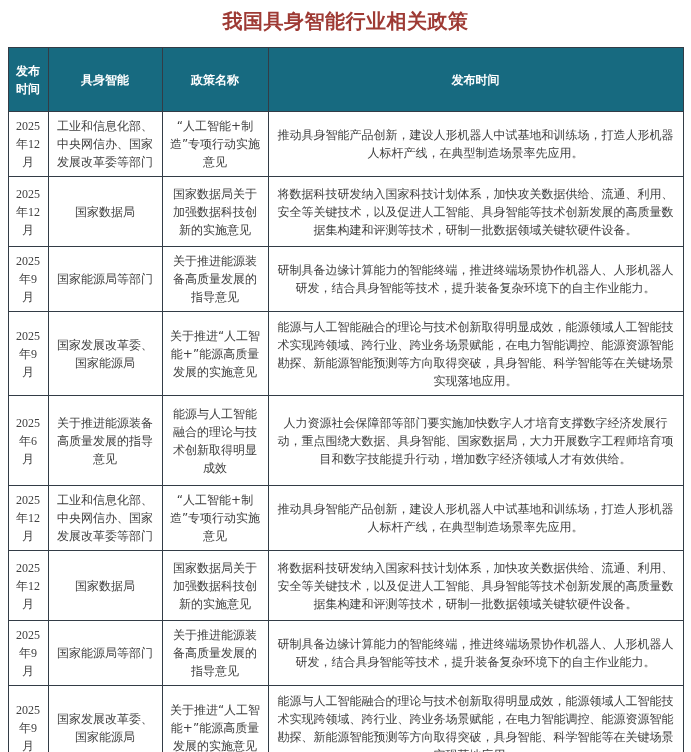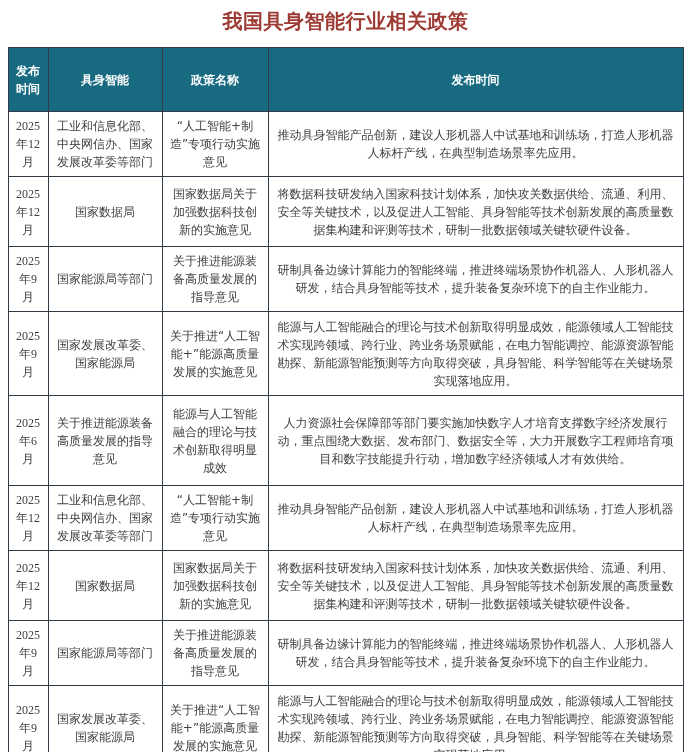--- a/index.html
+++ b/index.html
@@ -95,21 +95,21 @@
       <tr style="height:84px;">
         <td class="c-date">2025年9月</td>
         <td>国家发展改革委、国家能源局</td>
         <td>关于推进“人工智能+”能源高质量发展的实施意见</td>
         <td>能源与人工智能融合的理论与技术创新取得明显成效，能源领域人工智能技术实现跨领域、跨行业、跨业务场景赋能，在电力智能调控、能源资源智能勘探、新能源智能预测等方向取得突破，具身智能、科学智能等在关键场景实现落地应用。</td>
       </tr>
       <tr style="height:90px;margin-left:24px;">
         <td class="c-date">2025年6月</td>
         <td>关于推进能源装备高质量发展的指导意见</td>
         <td>能源与人工智能融合的理论与技术创新取得明显成效</td>
-        <td>人力资源社会保障部等部门要实施加快数字人才培育支撑数字经济发展行动，重点围绕大数据、发布部门、数据安全等，大力开展数字工程师培育项目和数字技能提升行动，增加数字经济领域人才有效供给。</td>
+        <td>人力资源社会保障部等部门要实施加快数字人才培育支撑数字经济发展行动，重点围绕大数据、具身智能、国家数据局，大力开展数字工程师培育项目和数字技能提升行动，增加数字经济领域人才有效供给。</td>
       </tr>
       <tr style="height:65px;">
         <td class="c-date">2025年12月</td>
         <td>工业和信息化部、中央网信办、国家发展改革委等部门</td>
         <td>“人工智能+制造”专项行动实施意见</td>
         <td>推动具身智能产品创新，建设人形机器人中试基地和训练场，打造人形机器人标杆产线，在典型制造场景率先应用。</td>
       </tr>
       <tr style="height:70px;">
         <td class="c-date">2025年12月</td>
         <td>国家数据局</td>

